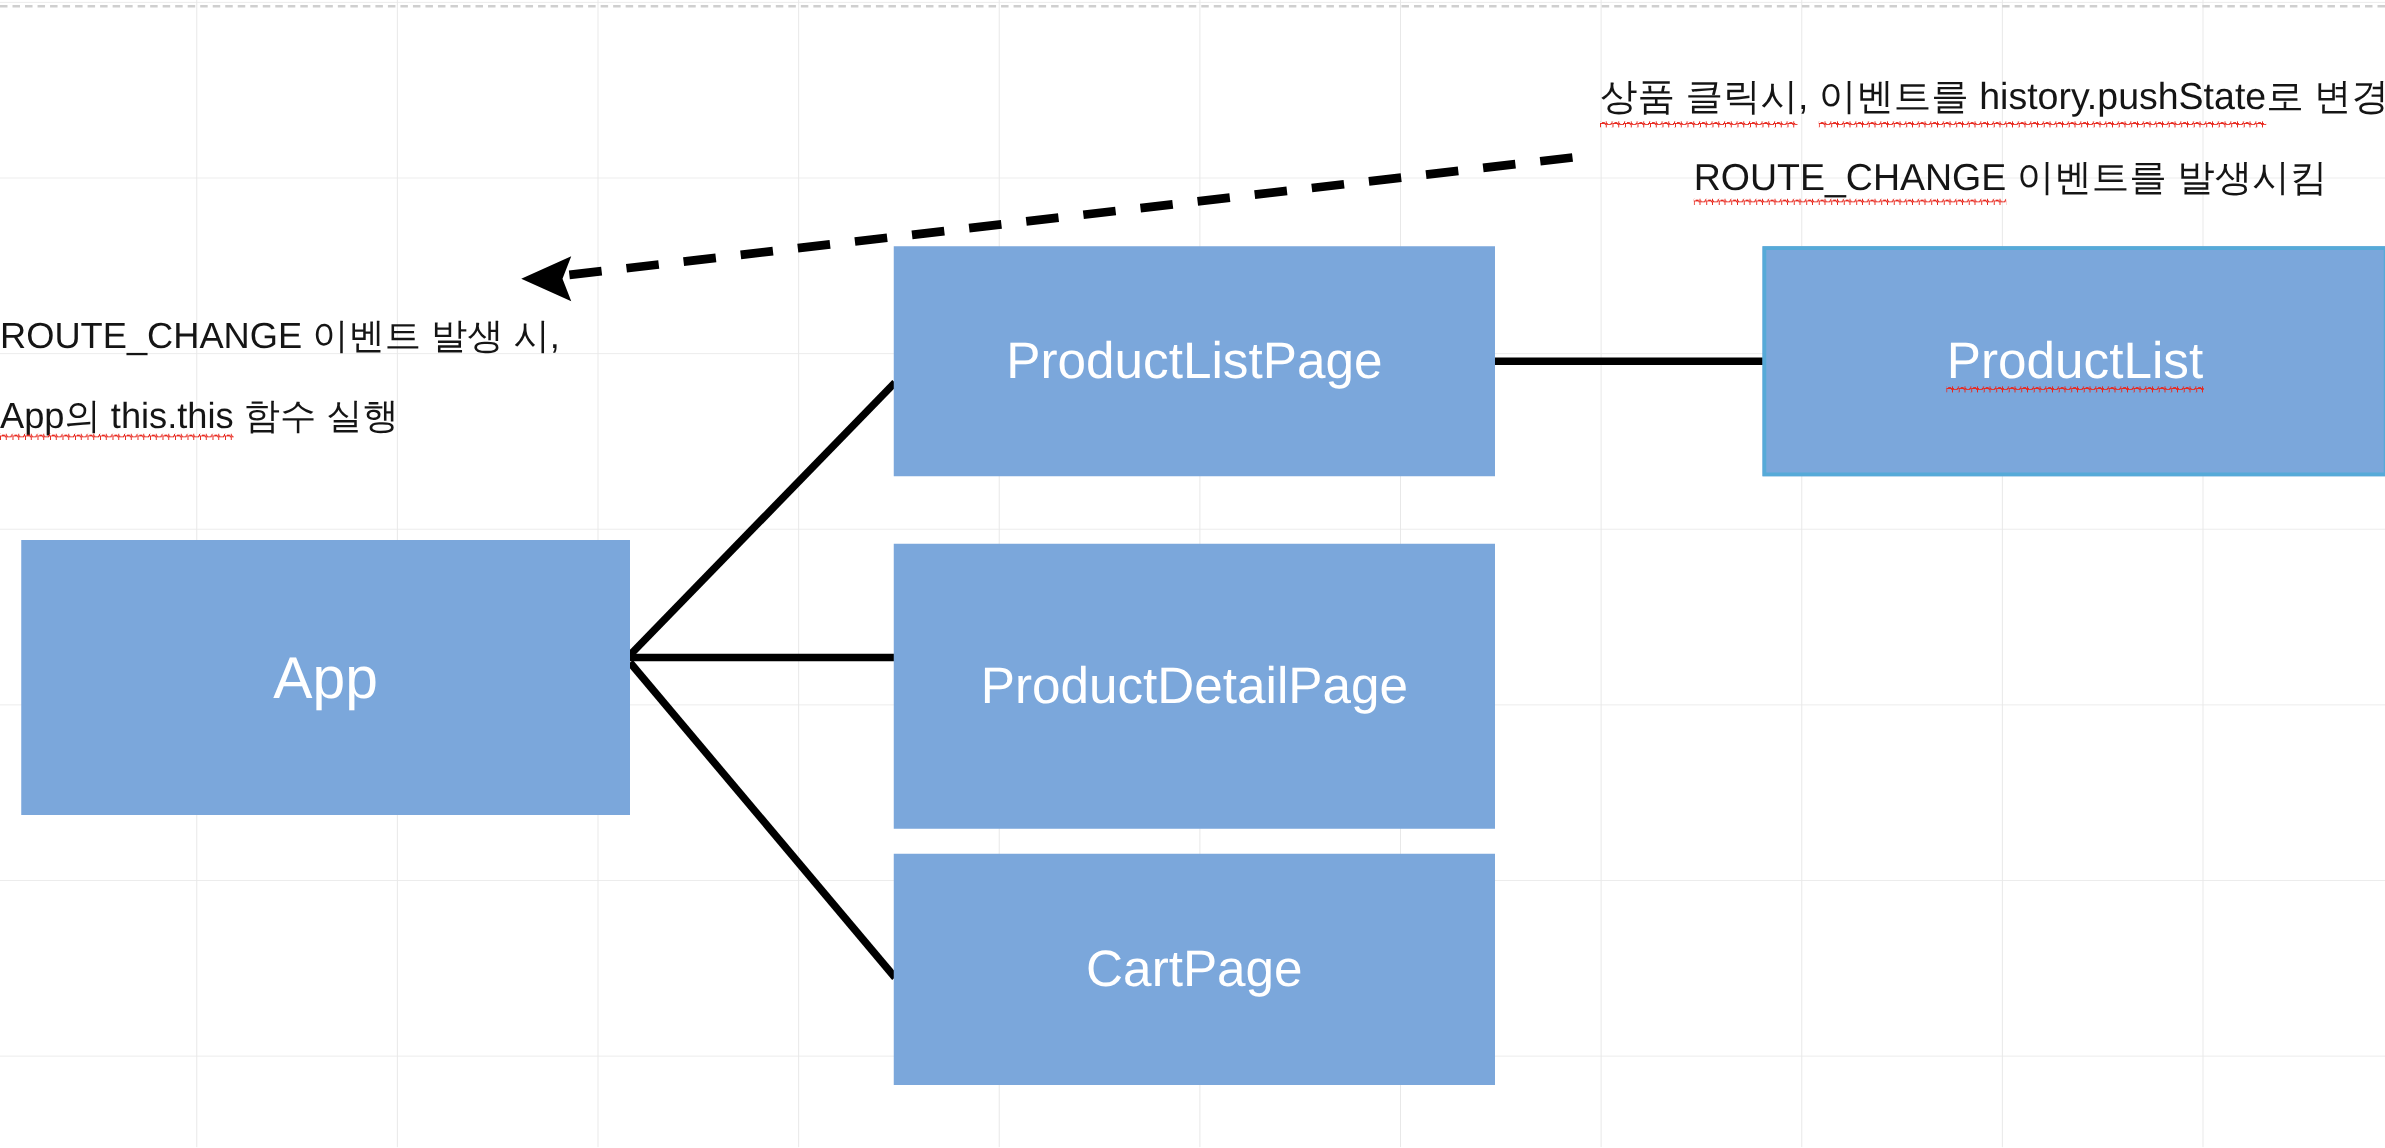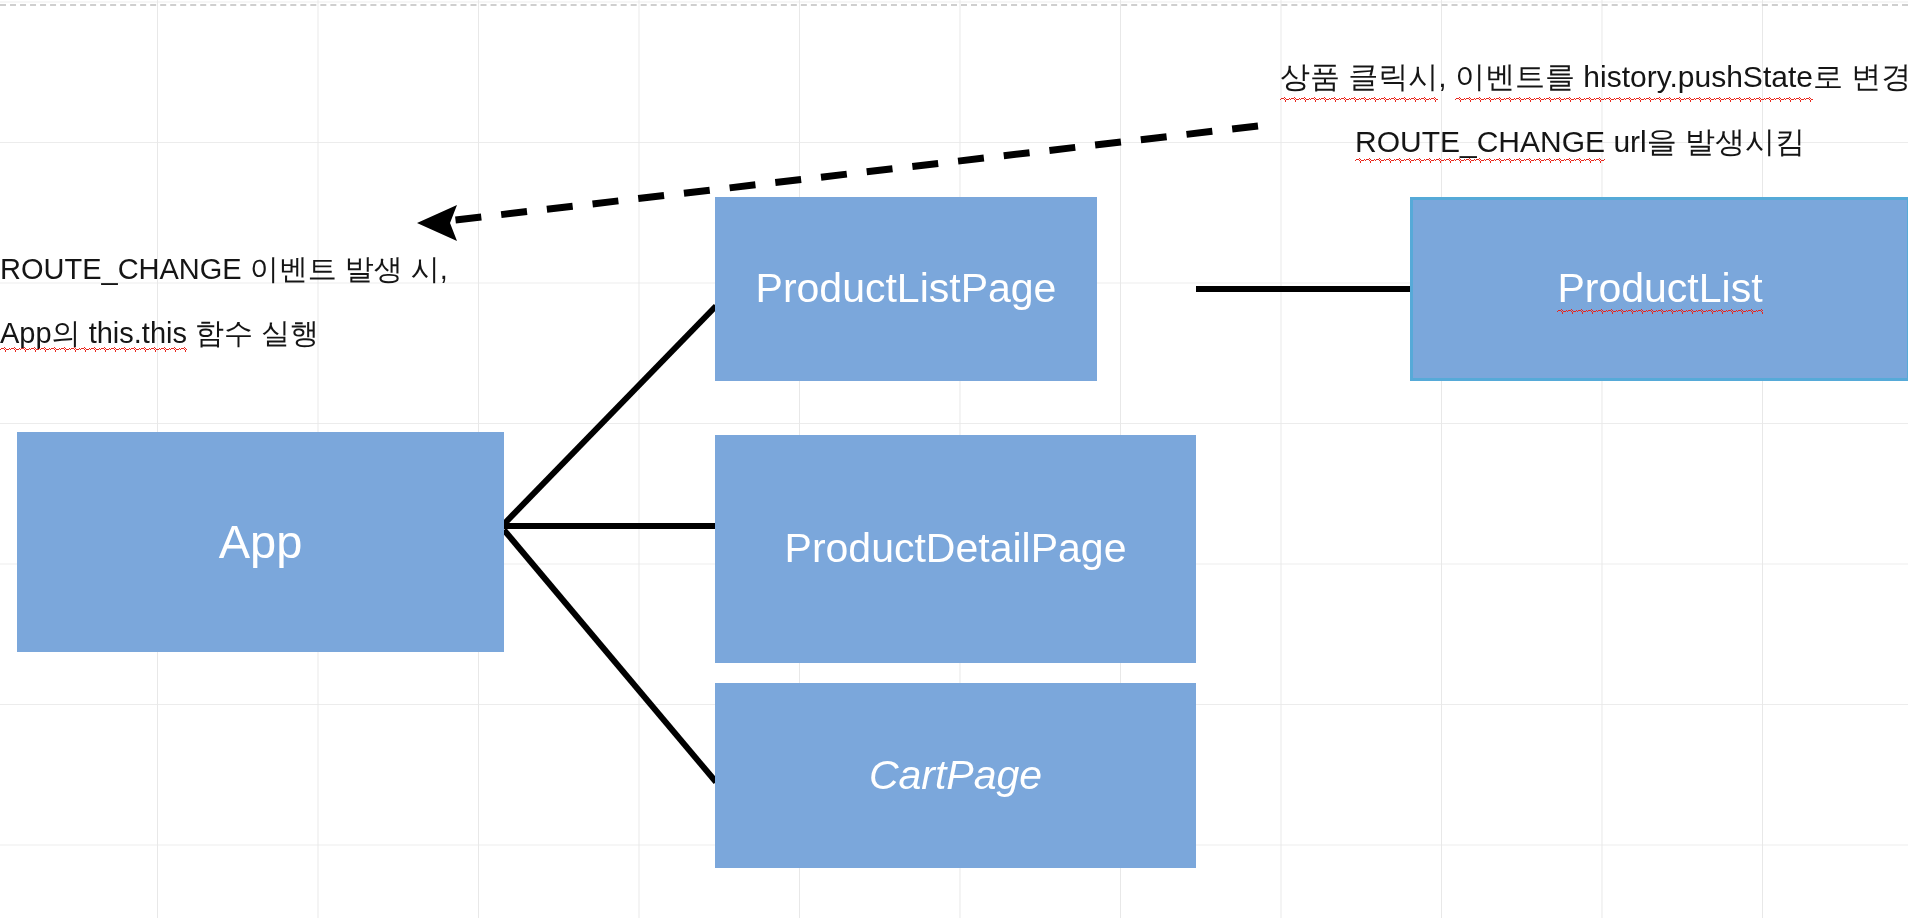--- a/index.html
+++ b/index.html
@@ -62,23 +62,23 @@
     font-weight: 400;
     line-height: 1.1;
     text-align: center;
     white-space: nowrap;
   }
   .node.bordered {
     border: 3px solid #56aad8;
   }
 
   #node-app        { left: 17px;   top: 432px; width: 487px; height: 220px; font-size: 47px; }
-  #node-plp        { left: 715px;  top: 197px; width: 382px; height: 184px; font-size: 41px; }
+  #node-plp        { left: 715px;  top: 197px; width: 481px; height: 184px; font-size: 41px; }
   #node-pdp        { left: 715px;  top: 435px; width: 481px; height: 228px; font-size: 41px; }
-  #node-cart       { left: 715px;  top: 683px; width: 481px; height: 185px; font-size: 41px; font-style: italic; }
+  #node-cart       { left: 715px;  top: 683px; width: 481px; height: 185px; font-size: 41px; }
   #node-prodlist   { left: 1410px; top: 197px; width: 500px; height: 184px; font-size: 41px; }
 
   
   .squiggle {
     position: relative;
     display: inline-block;
   }
   .squiggle::after {
     content: "";
     position: absolute;
@@ -165,15 +165,15 @@
     <span class="squiggle">ProductList</span>
   </div>
 
   <div class="annotation" id="anno-left">
     <span>ROUTE_CHANGE 이벤트 발생 시,</span>
     <span class="line2"><span class="squiggle">App의 this.this</span><span> 함수 실행</span></span>
   </div>
 
   <div class="annotation" id="anno-right-1"><span class="squiggle">상품 클릭시</span><span>, </span><span class="squiggle">이벤트를 history.pushState</span><span>로 변경한 후</span></div>
 
-  <div class="annotation" id="anno-right-2"><span class="squiggle">ROUTE_CHANGE</span><span> url을 발생시킴</span></div>
+  <div class="annotation" id="anno-right-2"><span class="squiggle">ROUTE_CHANGE</span><span> 이벤트를 발생시킴</span></div>
 
 </div>
 
 </body></html>

